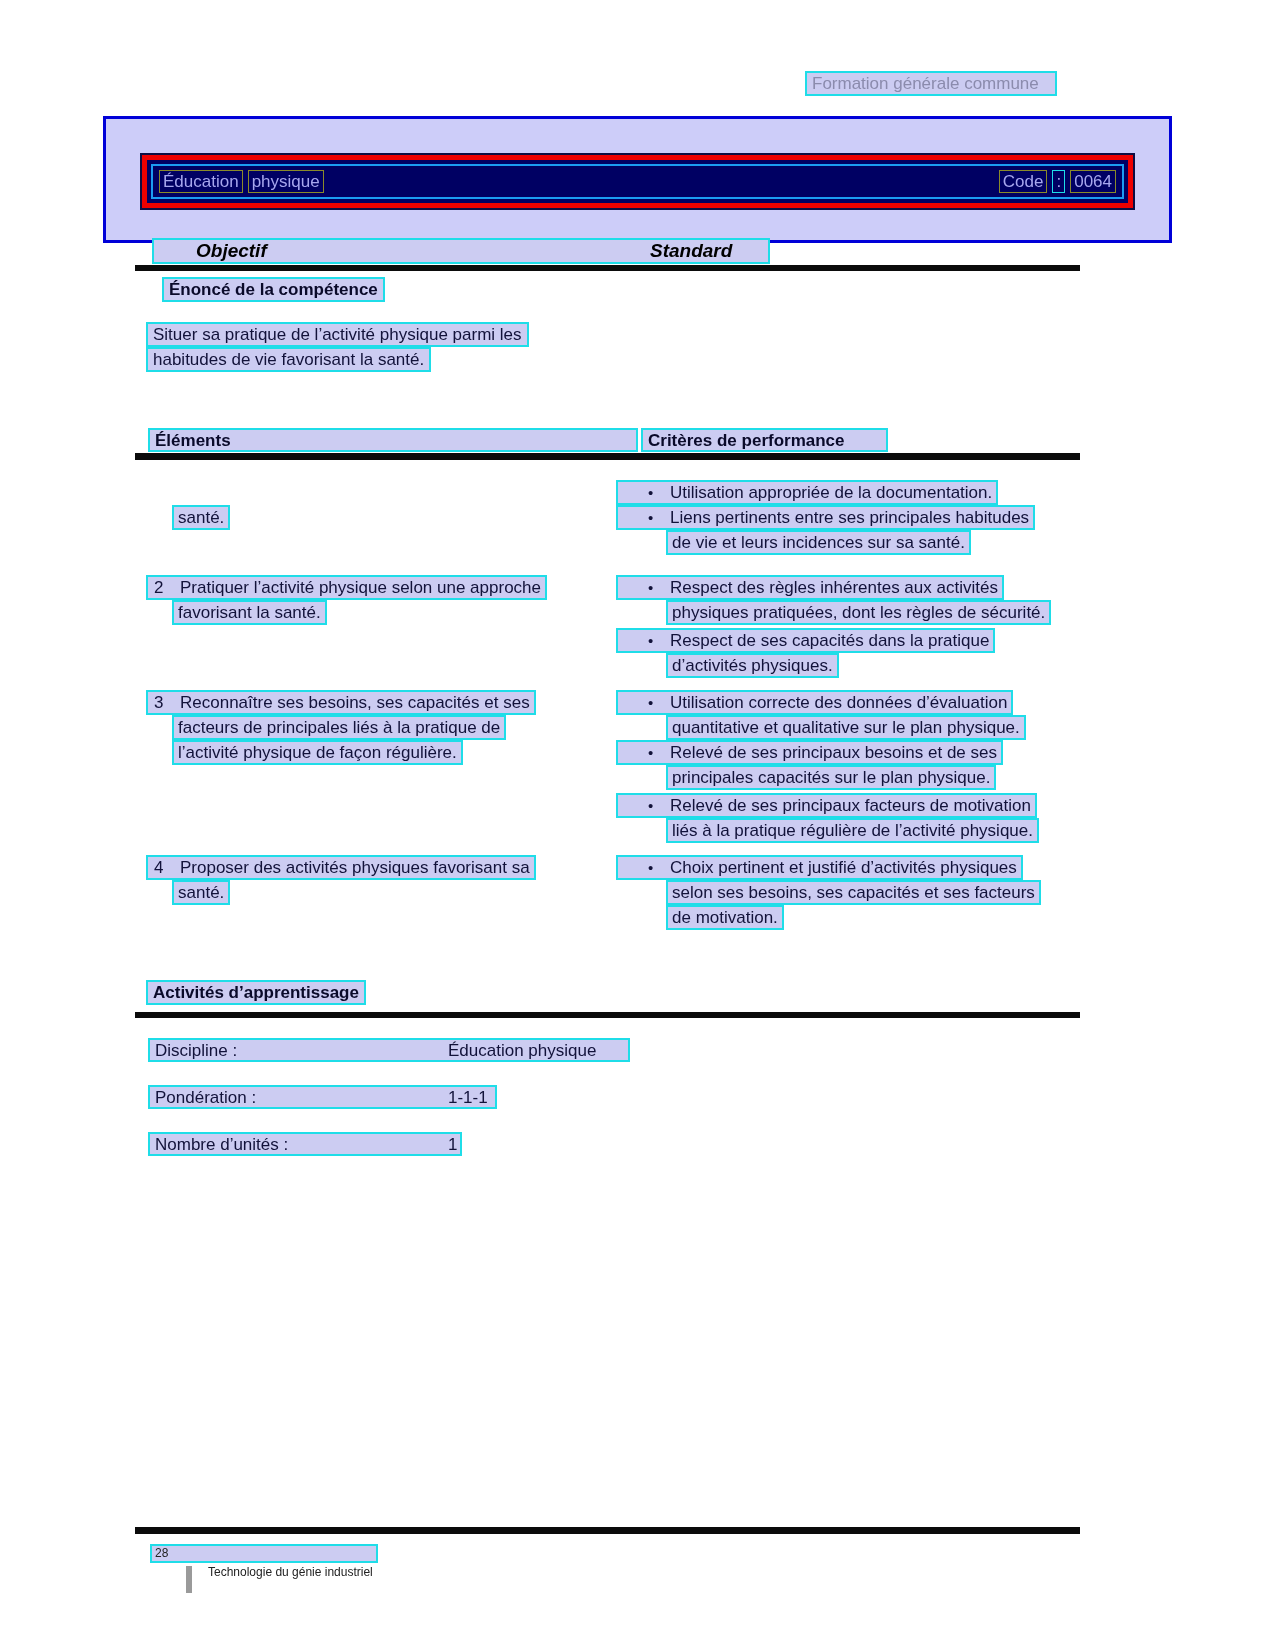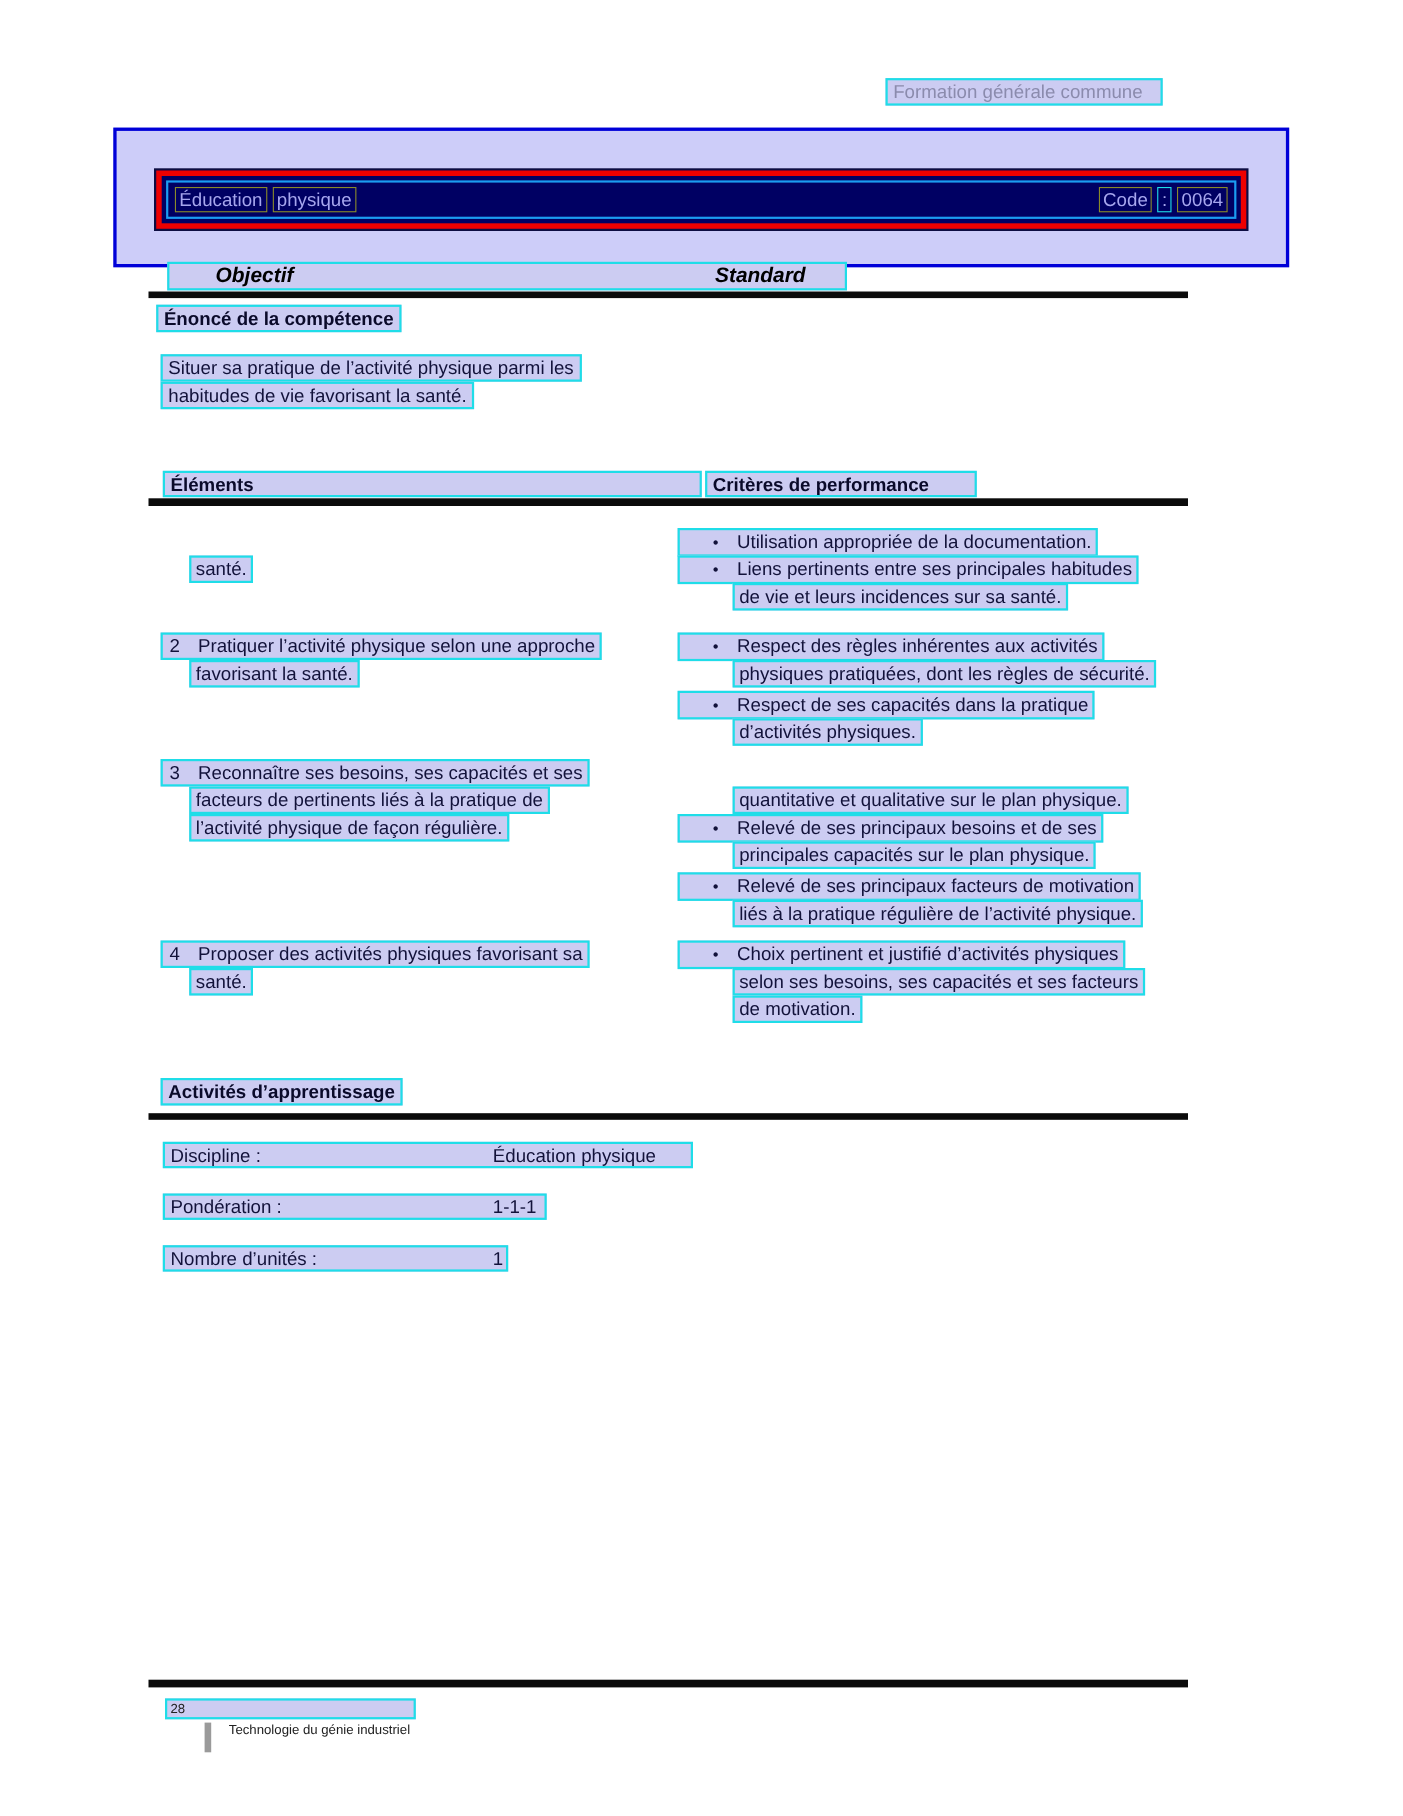--- a/index.html
+++ b/index.html
@@ -77,43 +77,44 @@
       </div>
     </div>
   </div>
 
   <div class="hl objrow">
     <span>Objectif</span>
     <span class="std">Standard</span>
   </div>
   <div class="rule" style="left:135px;top:265px;width:945px;height:6px;"></div>
 
-  <span class="hl bold" style="left:142px;top:277px;">Énoncé de la compétence</span>
+  <span class="hl bold" style="left:162px;top:277px;">Énoncé de la compétence</span>
   <span class="hl" style="left:146px;top:322px;">Situer sa pratique de l’activité physique parmi les</span>
   <span class="hl" style="left:146px;top:347px;">habitudes de vie favorisant la santé.</span>
 
   <div class="hl bold elembox">Éléments</div>
   <div class="hl bold critbox">Critères de performance</div>
   <div class="rule" style="left:135px;top:453px;width:945px;height:7px;"></div>
 
   <div class="line" style="left:172px;top:505px;"><span>santé.</span></div>
   <div class="line lb" style="left:616px;top:480px;"><span class="dot">•</span><span>Utilisation appropriée de la documentation.</span></div>
   <div class="line lb" style="left:616px;top:505px;"><span class="dot">•</span><span>Liens pertinents entre ses principales habitudes</span></div>
   <div class="line" style="left:666px;top:530px;"><span>de vie et leurs incidences sur sa santé.</span></div>
 
   <div class="line" style="left:146px;top:575px;"><span class="num">2</span><span>Pratiquer l’activité physique selon une approche</span></div>
   <div class="line" style="left:172px;top:600px;"><span>favorisant la santé.</span></div>
   <div class="line lb" style="left:616px;top:575px;"><span class="dot">•</span><span>Respect des règles inhérentes aux activités</span></div>
   <div class="line lb" style="left:616px;top:628px;"><span class="dot">•</span><span>Respect de ses capacités dans la pratique</span></div>
   <div class="line" style="left:666px;top:600px;"><span>physiques pratiquées, dont les règles de sécurité.</span></div>
   <div class="line" style="left:666px;top:653px;"><span>d’activités physiques.</span></div>
 
   <div class="line" style="left:146px;top:690px;"><span class="num">3</span><span>Reconnaître ses besoins, ses capacités et ses</span></div>
-  <div class="line" style="left:172px;top:715px;"><span>facteurs de pertinents liés à la pratique de</span></div>
+  <div class="line" style="left:172px;top:715px;"><span>facteurs de principales liés à la pratique de</span></div>
   <div class="line" style="left:172px;top:740px;"><span>l’activité physique de façon régulière.</span></div>
+  <div class="line lb" style="left:616px;top:690px;"><span class="dot">•</span><span>Utilisation correcte des données d’évaluation</span></div>
   <div class="line" style="left:666px;top:715px;"><span>quantitative et qualitative sur le plan physique.</span></div>
   <div class="line lb" style="left:616px;top:740px;"><span class="dot">•</span><span>Relevé de ses principaux besoins et de ses</span></div>
   <div class="line" style="left:666px;top:765px;"><span>principales capacités sur le plan physique.</span></div>
   <div class="line lb" style="left:616px;top:793px;"><span class="dot">•</span><span>Relevé de ses principaux facteurs de motivation</span></div>
   <div class="line" style="left:666px;top:818px;"><span>liés à la pratique régulière de l’activité physique.</span></div>
 
   <div class="line" style="left:146px;top:855px;"><span class="num">4</span><span>Proposer des activités physiques favorisant sa</span></div>
   <div class="line" style="left:172px;top:880px;"><span>santé.</span></div>
   <div class="line lb" style="left:616px;top:855px;"><span class="dot">•</span><span>Choix pertinent et justifié d’activités physiques</span></div>
   <div class="line" style="left:666px;top:880px;"><span>selon ses besoins, ses capacités et ses facteurs</span></div>

